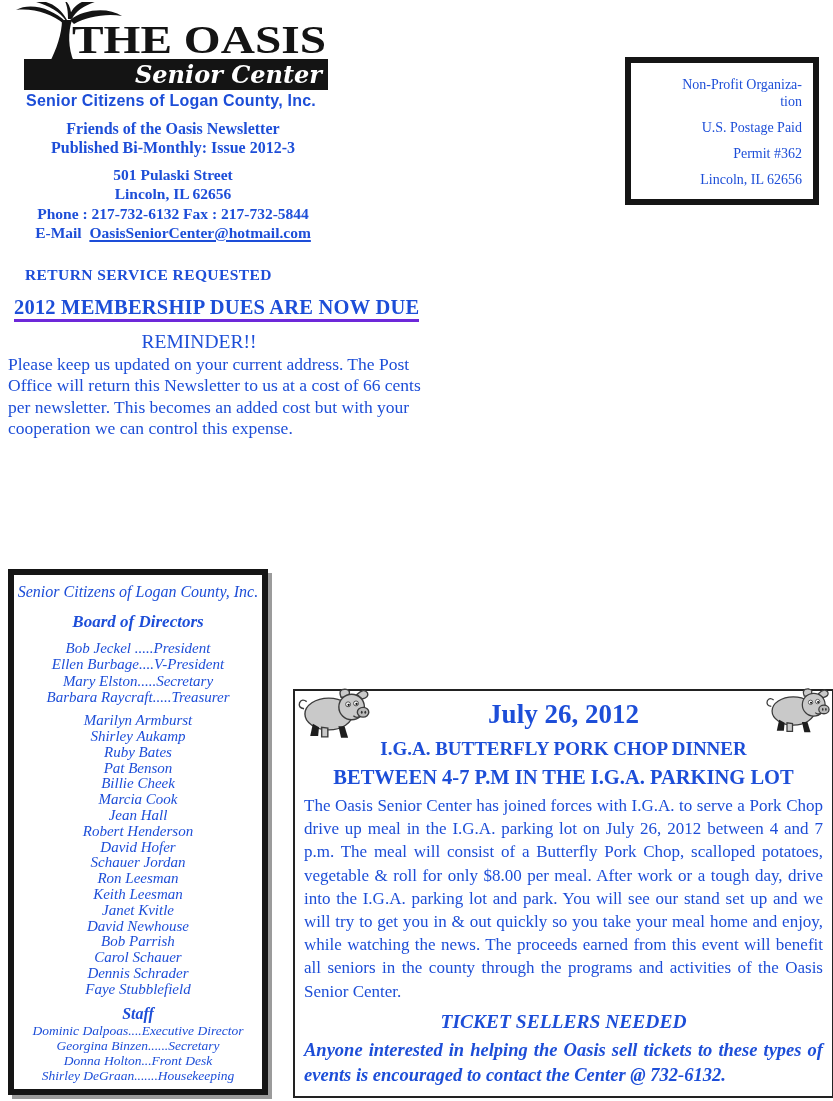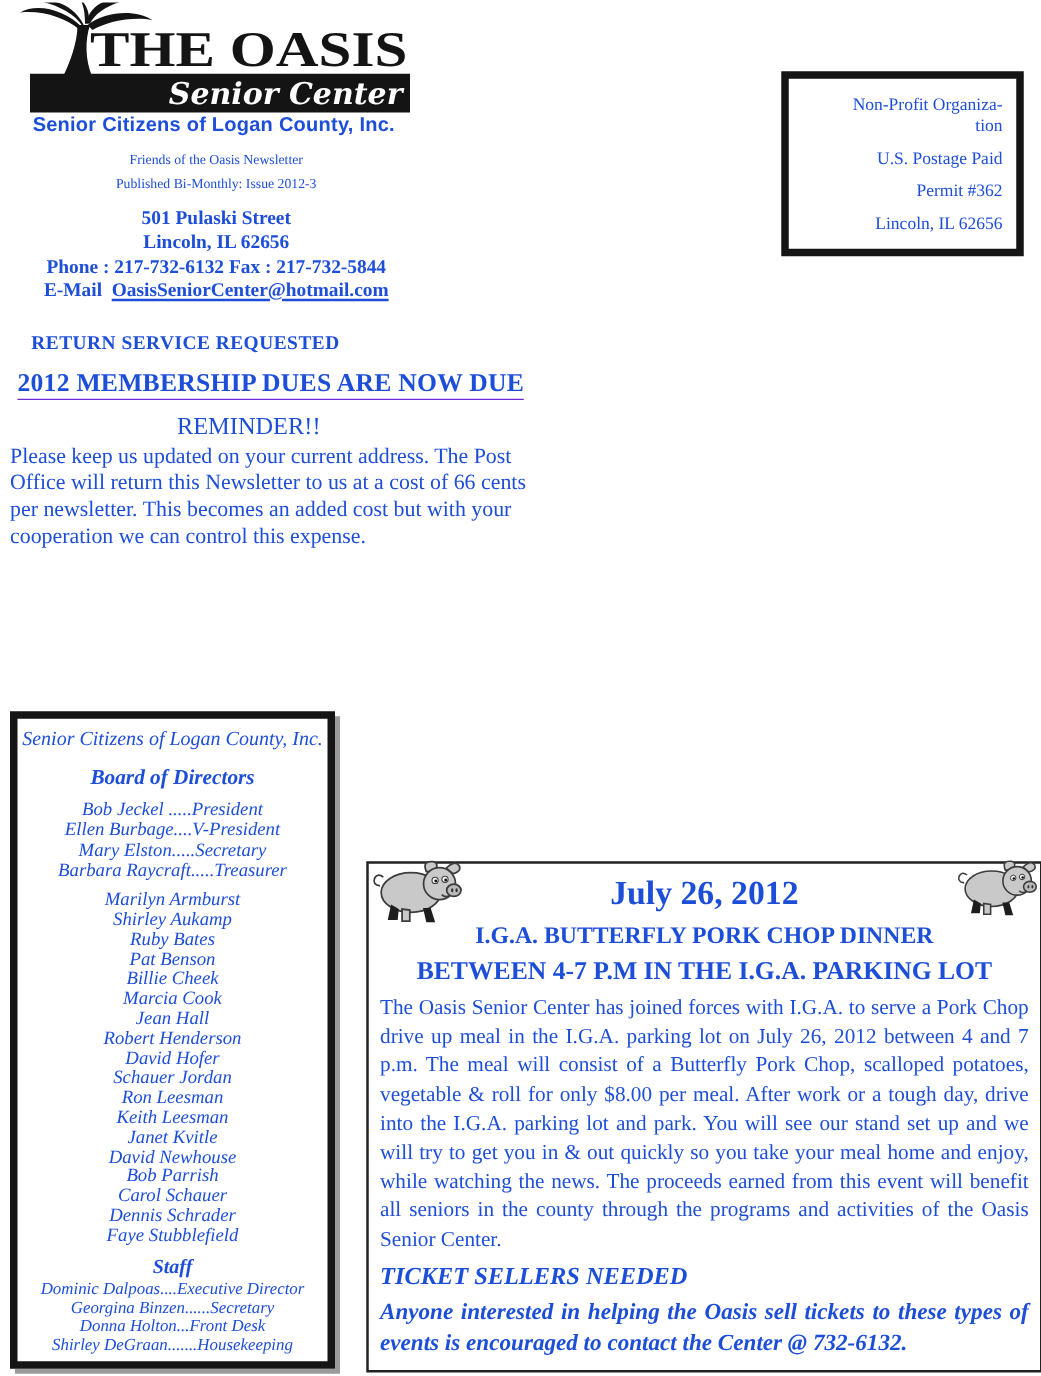--- a/index.html
+++ b/index.html
@@ -9,40 +9,40 @@
   }
 
   
   .masthead-logo { position:absolute; left:6px; top:2px; width:330px; height:92px; }
   .org-name {
     position:absolute; left:6px; top:92px; width:330px; text-align:center;
     font-family:"Liberation Sans", sans-serif; font-weight:bold; font-size:16px; letter-spacing:0.2px;
   }
   .newsletter-block {
     position:absolute; left:8px; top:119px; width:330px; text-align:center;
-    font-weight:normal; font-size:11px; line-height:19px;
+    font-weight:bold; font-size:16px; line-height:19px;
   }
   .address-block {
     position:absolute; left:8px; top:165px; width:330px; text-align:center;
     font-weight:bold; font-size:15.5px; line-height:19.3px;
   }
   .email-address { text-decoration:underline; text-decoration-thickness:2px; text-underline-offset:2px; }
 
   
   .postage-box {
     position:absolute; left:625px; top:57px; width:160px; height:112px;
     border:6px solid #151515; padding:13px 11px 11px; text-align:right;
     font-weight:normal; font-size:14px; line-height:17px;
   }
   .postage-gap { margin-top:9px; }
 
   
   .return-service { position:absolute; left:25px; top:266px; font-weight:bold; font-size:15.5px; letter-spacing:0.4px; }
   .dues-heading { position:absolute; left:14px; top:296px; font-weight:bold; font-size:20.5px; letter-spacing:0.2px; }
-  .dues-heading span { border-bottom:1px solid #6d28d9; padding-bottom:1px; }
+  .dues-heading span { border-bottom:3px solid #6d28d9; padding-bottom:1px; }
   .reminder { position:absolute; left:8px; top:331px; width:382px; text-align:center; font-size:19.5px; }
   .intro-paragraph { position:absolute; left:8px; top:354px; width:414px; font-size:17.5px; line-height:21.3px; }
 
   
   .board-box {
     position:absolute; left:8px; top:569px; width:248px; height:506px;
     border:6px solid #151515; box-shadow:4px 4px 0 #9b9b9b;
     text-align:center; font-style:italic; padding-top:8px; overflow:hidden;
   }
   .board-org { font-size:16px; }
@@ -54,21 +54,21 @@
 
   
   .event-box {
     position:absolute; left:293px; top:689px; width:519px; height:399px;
     border:2px solid #222; padding:6px 9px 0;
   }
   .event-date { text-align:center; font-weight:bold; font-size:27px; margin-top:2px; }
   .event-sub1 { text-align:center; font-weight:bold; font-size:19px; margin-top:8px; }
   .event-sub2 { text-align:center; font-weight:bold; font-size:20.5px; margin-top:6px; }
   .event-body { font-size:17px; line-height:23.2px; text-align:justify; margin-top:5px; }
-  .event-ticket { font-weight:bold; font-style:italic; font-size:19.5px; margin-top:8px; }
+  .event-ticket { text-align:center; font-weight:bold; font-style:italic; font-size:19.5px; margin-top:8px; }
   .event-closing { font-weight:bold; font-style:italic; font-size:18.5px; line-height:25px; text-align:justify; margin-top:5px; }
   .pig { position:absolute; }
   .pig-left  { left:2px;  top:-5px; width:74px; height:56px; }
   .pig-right { right:1px; top:-5px; width:66px; height:50px; }
 </style>
 </head>
 <body>
 
 <div class="page">
 

